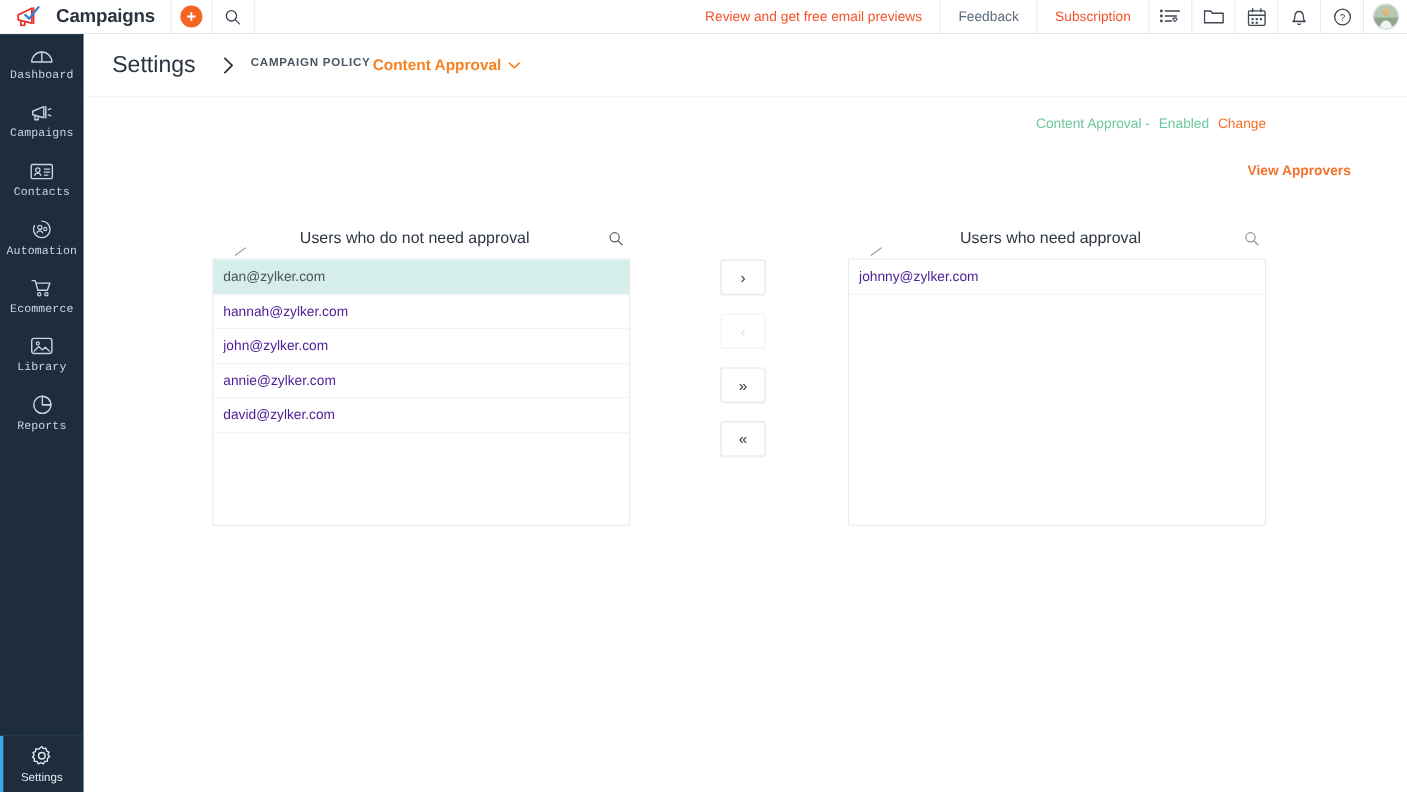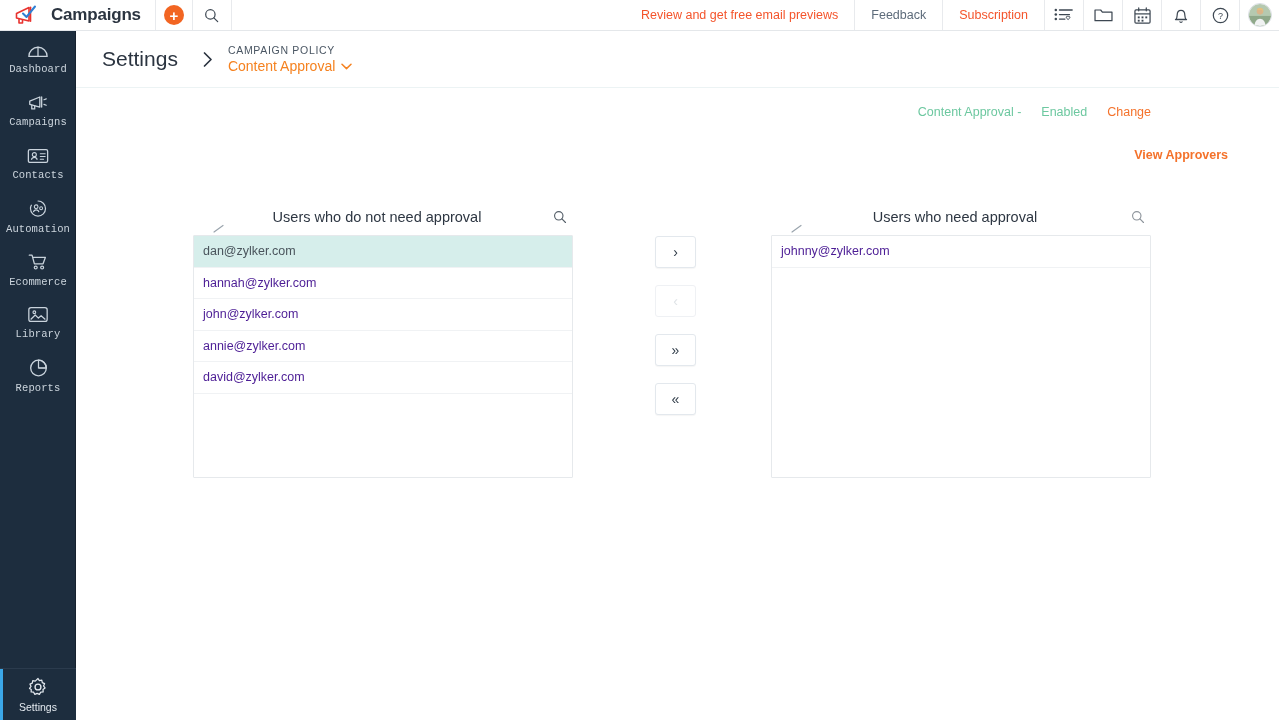--- a/index.html
+++ b/index.html
@@ -77,34 +77,34 @@
   
   .settings-hdr {
     position: absolute; top: 31px; left: 76px; width: 1203px; height: 57px;
     background: #fff; border-bottom: 1px solid #ecf3f4;
     display: flex; align-items: center;
   }
   .settings-title {
     font-size: 21px; color: #2b3440; margin-left: 26px; font-weight: normal;
   }
   .chev-sep { margin: 0 14px 0 24px; color: #2b3440; display: flex; align-items: center; }
-  .crumb-block { display: flex; flex-direction: column; gap: 2px; }
+  .crumb-block { display: flex; flex-direction: row; gap: 2px; font-weight: bold; }
   .crumb-top {
     font-size: 10.5px; letter-spacing: 0.7px; color: #4a5663; text-transform: uppercase;
   }
   .crumb-bot {
     font-size: 14px; color: #f58220; display: flex; align-items: center; gap: 6px; text-align: center;
   }
 
   
   .content { position: absolute; top: 88px; left: 76px; width: 1203px; height: 632px; background: #fff; }
 
   .status-row {
     position: absolute; top: 17px; right: 128px;
-    display: flex; align-items: center; gap: 20px; font-size: 12.5px;
+    display: flex; align-items: center; gap: 8px; font-size: 12.5px;
   }
   .status-green { color: #6dc8a0; }
   .status-enabled { color: #6dc8a0; }
   .status-change { color: #f4722b; }
 
   .view-approvers {
     position: absolute; top: 60px; right: 51px;
     font-size: 12.5px; color: #f4722b; font-weight: bold;
   }
 

